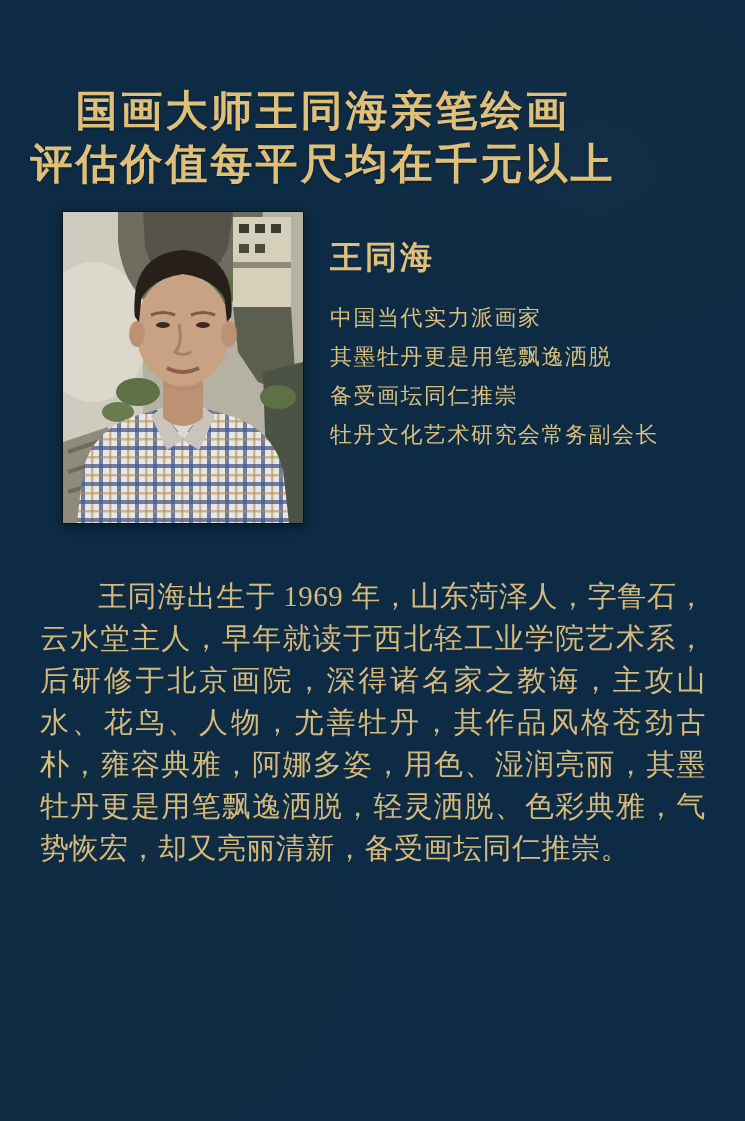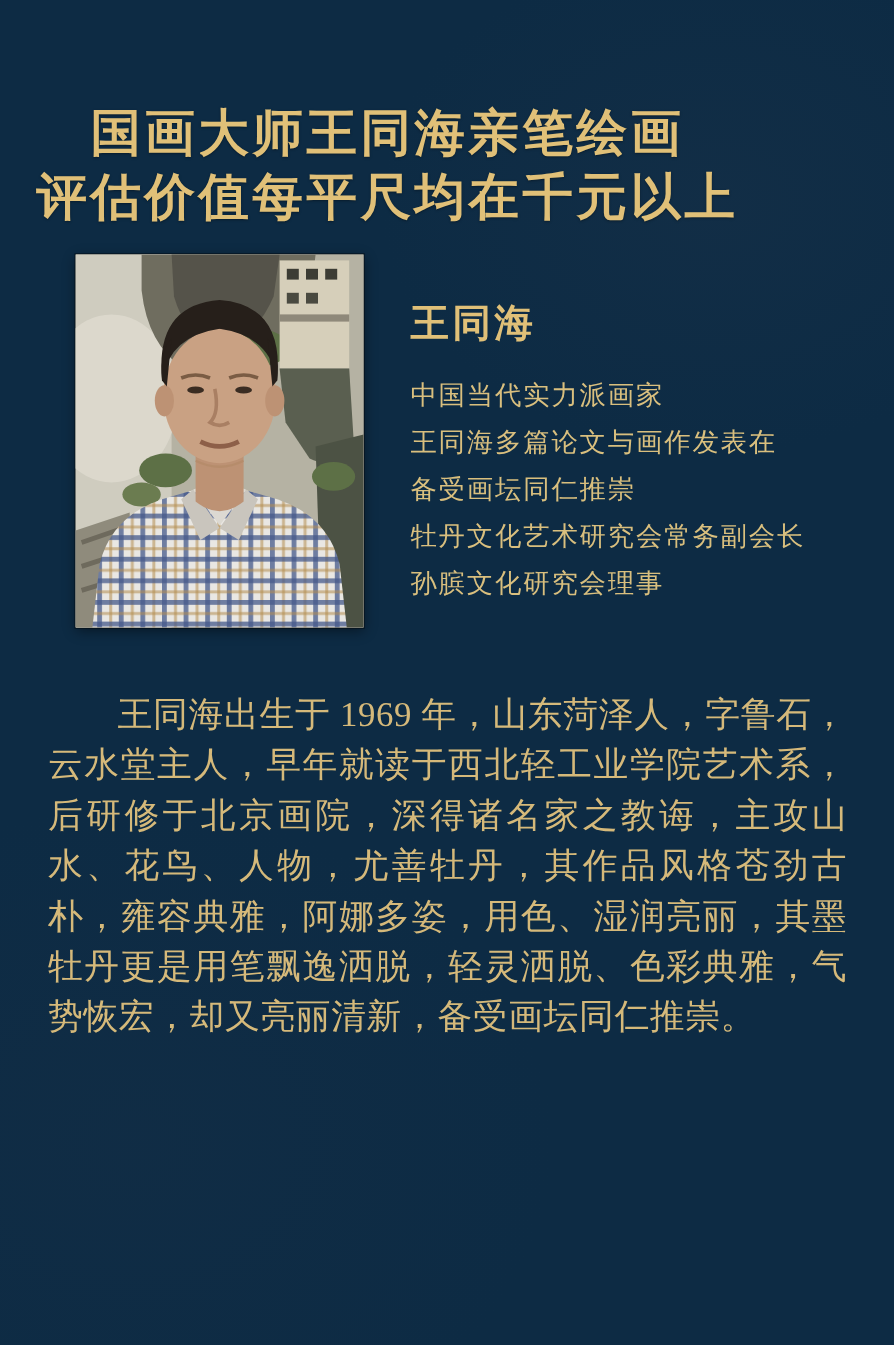--- a/index.html
+++ b/index.html
@@ -42,23 +42,22 @@
     top: 212px;
     width: 240px;
     height: 311px;
     box-shadow: 0 0 0 1px rgba(0,0,0,.4), 0 3px 10px rgba(0,0,0,.45);
     background: #b9b5a6;
   }
   .photo-frame svg { display: block; }
   .profile-text {
     position: absolute;
     left: 330px;
-    top: 248px;
+    top: 236px;
     width: 400px;
-    margin-left: 12px;
   }
   .artist-name {
     font-size: 32px;
     font-weight: bold;
     letter-spacing: 3px;
     color: #e0c078;
     margin: 0 0 18px 0;
   }
   .credential {
     font-size: 22px;
@@ -155,23 +154,22 @@
       <ellipse cx="140" cy="113" rx="7" ry="3" fill="#3a2c22"></ellipse>
       <path d="M116 112 Q120 132 112 140 Q120 145 128 140" stroke="#a97f63" stroke-width="3" fill="none"></path>
       <path d="M104 156 Q120 164 136 156" stroke="#8d5f48" stroke-width="4" fill="none"></path>
       <path d="M100 172 Q120 182 140 172" stroke="#b08866" stroke-width="2" fill="none" opacity="0.6"></path>
     </svg>
   </div>
 
   <div class="profile-text">
     <div class="artist-name">王同海</div>
     <div class="credential">中国当代实力派画家</div>
-    <div class="credential">王同海多篇论文与画作发表在</div>
+    <div class="credential">其墨牡丹更是用笔飘逸洒脱</div>
     <div class="credential">备受画坛同仁推崇</div>
     <div class="credential">牡丹文化艺术研究会常务副会长</div>
-    <div class="credential">孙膑文化研究会理事</div>
   </div>
 
   <div class="bio">
     <p>王同海出生于 1969 年，山东菏泽人，字鲁石，云水堂主人，早年就读于西北轻工业学院艺术系，后研修于北京画院，深得诸名家之教诲，主攻山水、花鸟、人物，尤善牡丹，其作品风格苍劲古朴，雍容典雅，阿娜多姿，用色、湿润亮丽，其墨牡丹更是用笔飘逸洒脱，轻灵洒脱、色彩典雅，气势恢宏，却又亮丽清新，备受画坛同仁推崇。</p>
   </div>
 
 </div>
 
 </body></html>

